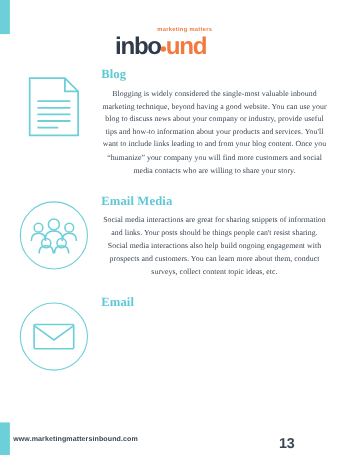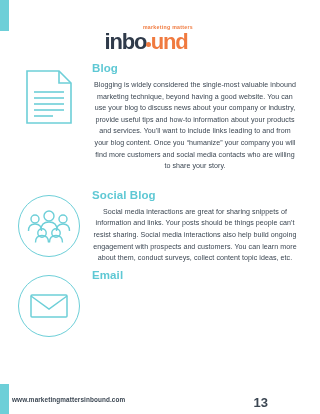--- a/index.html
+++ b/index.html
@@ -58,20 +58,21 @@
     vertical-align: 2px;
     margin-left: -0.5px;
   }
   .logo-word .orange { color: #f07a3f; }
 
   
   .content {
     position: absolute;
     left: 0; top: 62px;
     width: 316px;
+    font-family: Liberation Serif, serif;
   }
   .section {
     position: relative;
     display: flex;
     align-items: flex-start;
     padding: 0 14px 0 6px;
   }
   .icon-col {
     width: 86px;
     flex: 0 0 86px;
@@ -93,21 +94,21 @@
   }
   p.body {
     color: #3b4652;
     font-size: 7.1px;
     line-height: 11.6px;
     letter-spacing: .05px;
     text-align: center;
   }
   .sec-blog { margin-top: 0; }
   .sec-social { margin-top: 16px; }
-  .sec-email { margin-top: 4px; }
+  .sec-email { margin-top: 16px; }
 
   
   .icon-circle {
     width: 62px; height: 62px;
     border: 1.6px solid #6dcfd8;
     border-radius: 50%;
     display: flex;
     align-items: center;
     justify-content: center;
   }
@@ -192,21 +193,21 @@
               <path d="M15 21 C15 14.5 18.5 13 23 13 C27.5 13 31 14.5 31 21"></path>
               <circle cx="16" cy="24" r="4.2"></circle>
               <path d="M9.5 33.5 C9.5 28 12.5 26.5 16 26.5 C19.5 26.5 22.5 28 22.5 33.5"></path>
               <circle cx="30" cy="24" r="4.2"></circle>
               <path d="M23.5 33.5 C23.5 28 26.5 26.5 30 26.5 C33.5 26.5 36.5 28 36.5 33.5"></path>
             </g>
           </svg>
         </div>
       </div>
       <div class="text-col">
-        <h2 class="heading">Social Blog</h2>
+        <h2 class="heading">Email Media</h2>
         <p class="body">Social media interactions are great for sharing snippets of information and links. Your posts should be things people can't resist sharing. Social media interactions also help build ongoing engagement with prospects and customers. You can learn more about them, conduct surveys, collect content topic ideas, etc.</p>
       </div>
     </div>
 
     <div class="section sec-email">
       <div class="icon-col">
         <div class="icon-circle">
           <svg width="40" height="28" viewBox="0 0 40 28">
             <g fill="none" stroke="#6dcfd8" stroke-width="1.5">
               <rect x="2" y="3" width="36" height="22" rx="1"></rect>

